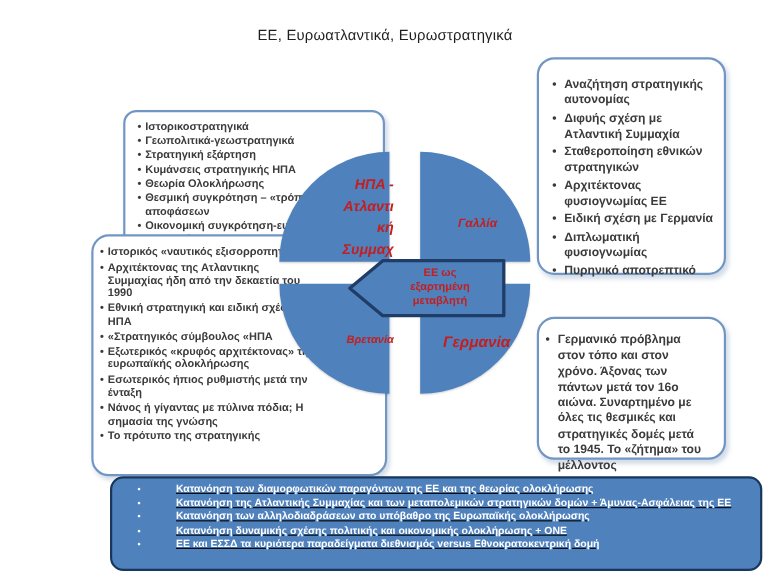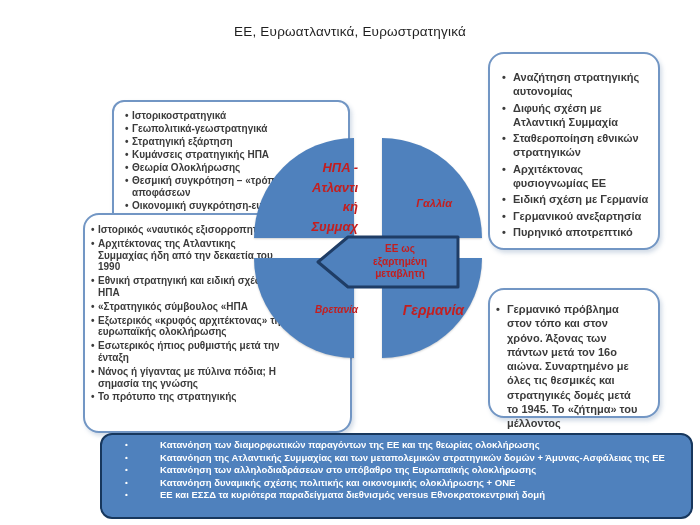--- a/index.html
+++ b/index.html
@@ -44,21 +44,21 @@
   #label-germany{left:384px;top:302px;width:80px;font-size:14px;}
   #arrow-wrap{position:absolute;left:314px;top:234px;width:150px;height:56px;z-index:4;}
   #arrow-text{
     position:absolute;left:344px;top:243px;width:112px;z-index:5;
     color:#c41e1e;font-weight:bold;font-size:10px;line-height:1.25;
     text-align:center;white-space:pre-line;
   }
   #bottom-bar{
     position:absolute;left:100px;top:433px;width:593px;height:86px;
     background:#4f81bd;border:2px solid #17375d;border-radius:12px;
-    box-sizing:border-box;padding-top:4px;z-index:6;
+    box-sizing:border-box;padding-top:4px;z-index:6;text-decoration:underline;
   }
   .list-bar{font-size:9.5px;line-height:1.32;}
   .list-bar li{color:#ffffff;padding-left:58px;padding-right:8px;}
   .list-bar li::before{left:23px;font-size:8px;top:1px;}
 </style>
 </head>
 <body>
 
 <div id="slide">
 
@@ -77,21 +77,21 @@
     </ul>
   </div>
 
   <div class="box" id="box-top-right">
     <ul class="list-right">
       <li>Αναζήτηση στρατηγικής αυτονομίας</li>
       <li>Διφυής σχέση με Ατλαντική Συμμαχία</li>
       <li>Σταθεροποίηση εθνικών στρατηγικών</li>
       <li>Αρχιτέκτονας φυσιογνωμίας ΕΕ</li>
       <li>Ειδική σχέση με Γερμανία</li>
-      <li>Γερμανικού ανεξαρτησία</li>
+      <li>Διπλωματική φυσιογνωμίας</li>
       <li>Πυρηνικό αποτρεπτικό</li>
     </ul>
   </div>
 
   <div class="box" id="box-left">
     <ul class="list-left">
       <li>Ιστορικός «ναυτικός εξισορροπητής»</li>
       <li>Αρχιτέκτονας της Ατλαντικης Συμμαχίας ήδη από την δεκαετία του 1990</li>
       <li>Εθνική στρατηγική και ειδική σχέση με ΗΠΑ</li>
       <li>«Στρατηγικός σύμβουλος «ΗΠΑ</li>

